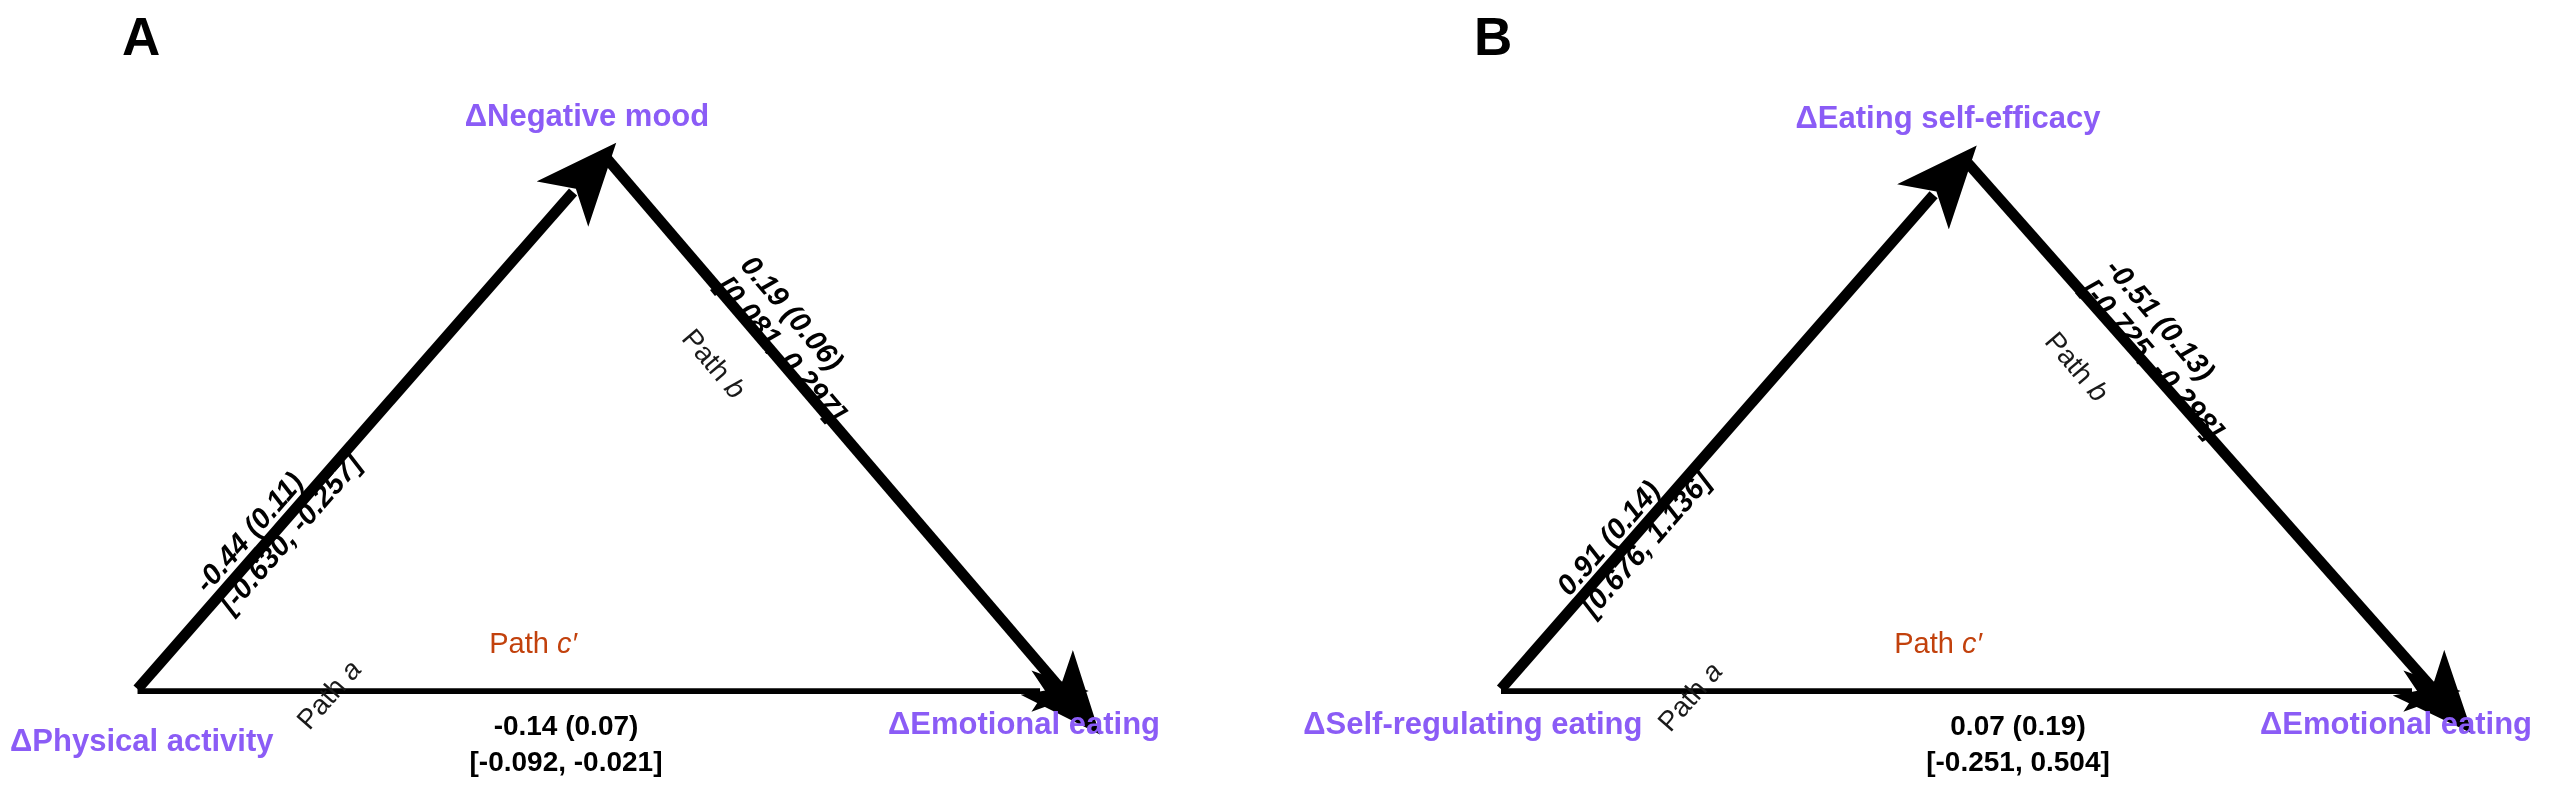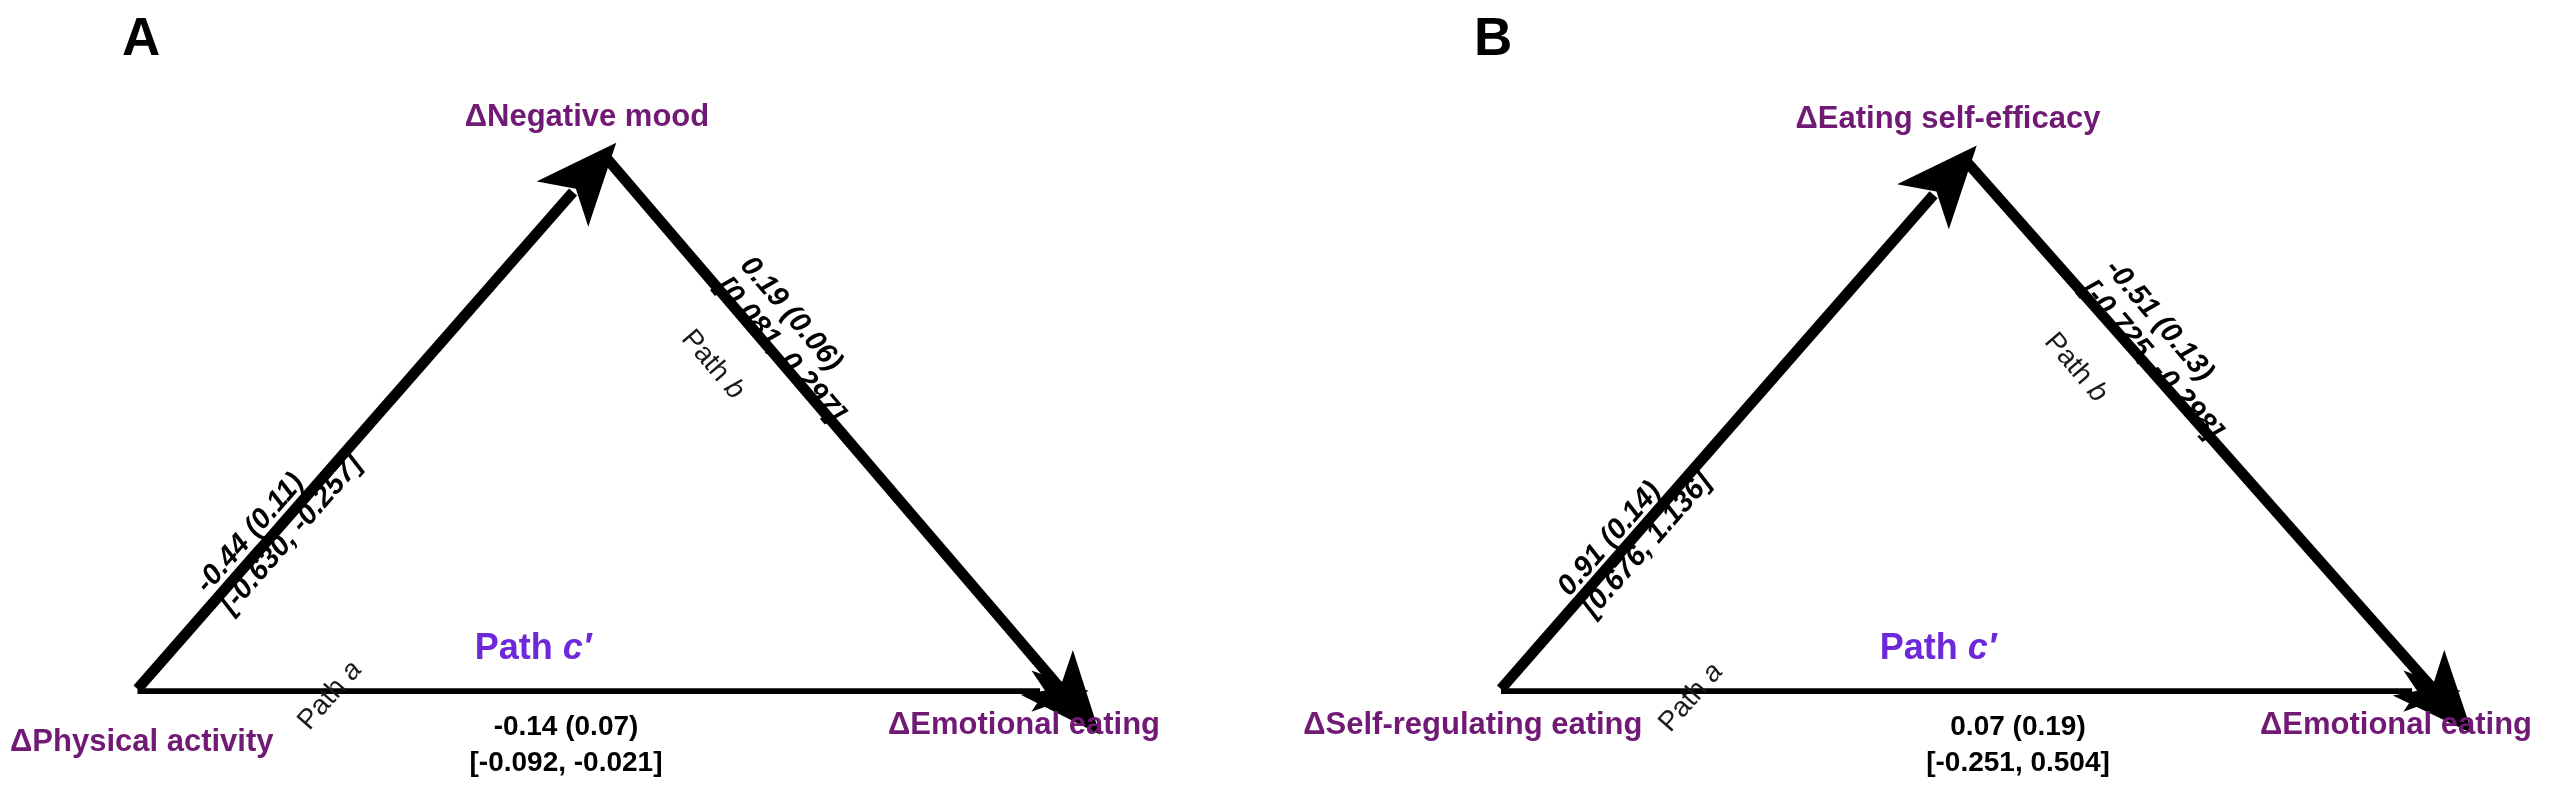--- a/index.html
+++ b/index.html
@@ -47,21 +47,21 @@
     overflow: visible;
   }
 
   
   .node-label {
     position: absolute;
     font-weight: bold;
     font-size: 31px;
     line-height: 1.05;
     white-space: nowrap;
-    color: #701a75;
+    color: #8b5cf6;
   }
   .node-top    { transform: translateX(-50%); }
   .node-left   { transform: none; }
   .node-right  { transform: none; margin-left: 34px; }
 
   
   .coef {
     position: absolute;
     font-weight: bold;
     font-style: italic;
@@ -81,25 +81,25 @@
     line-height: 1;
     white-space: nowrap;
     color: #1a1a1a;
     transform-origin: 0 0;
   }
   .pathname i { font-style: italic; }
 
   
   .path-c-label {
     position: absolute;
-    font-weight: bold;
-    font-size: 36px;
+    font-weight: normal;
+    font-size: 29px;
     line-height: 1;
     white-space: nowrap;
-    color: #6d28d9;
+    color: #c2410c;
     transform: translateX(-50%);
   }
   .path-c-label i { font-style: italic; }
 
   .bottom-coef {
     position: absolute;
     font-weight: bold;
     font-size: 28px;
     line-height: 1.28;
     white-space: nowrap;

